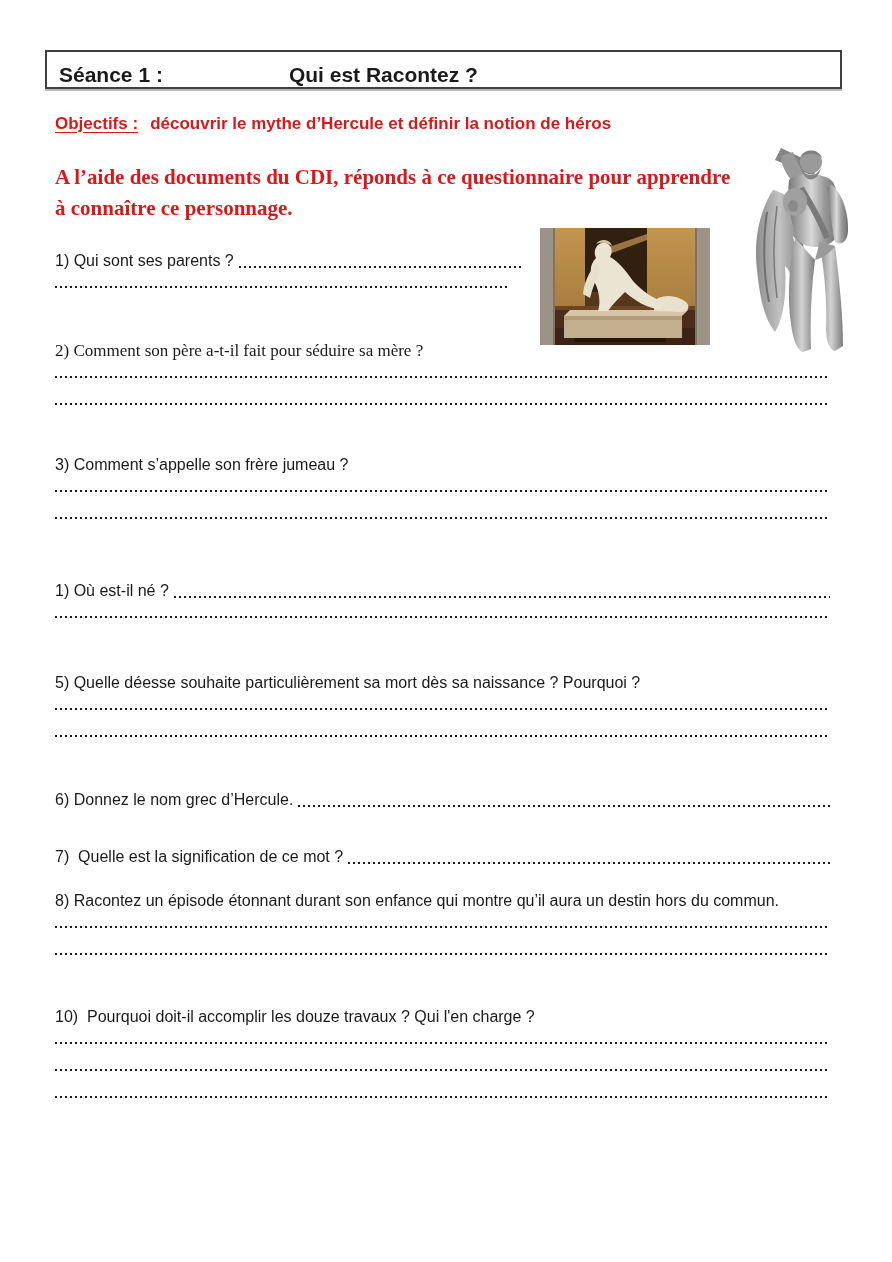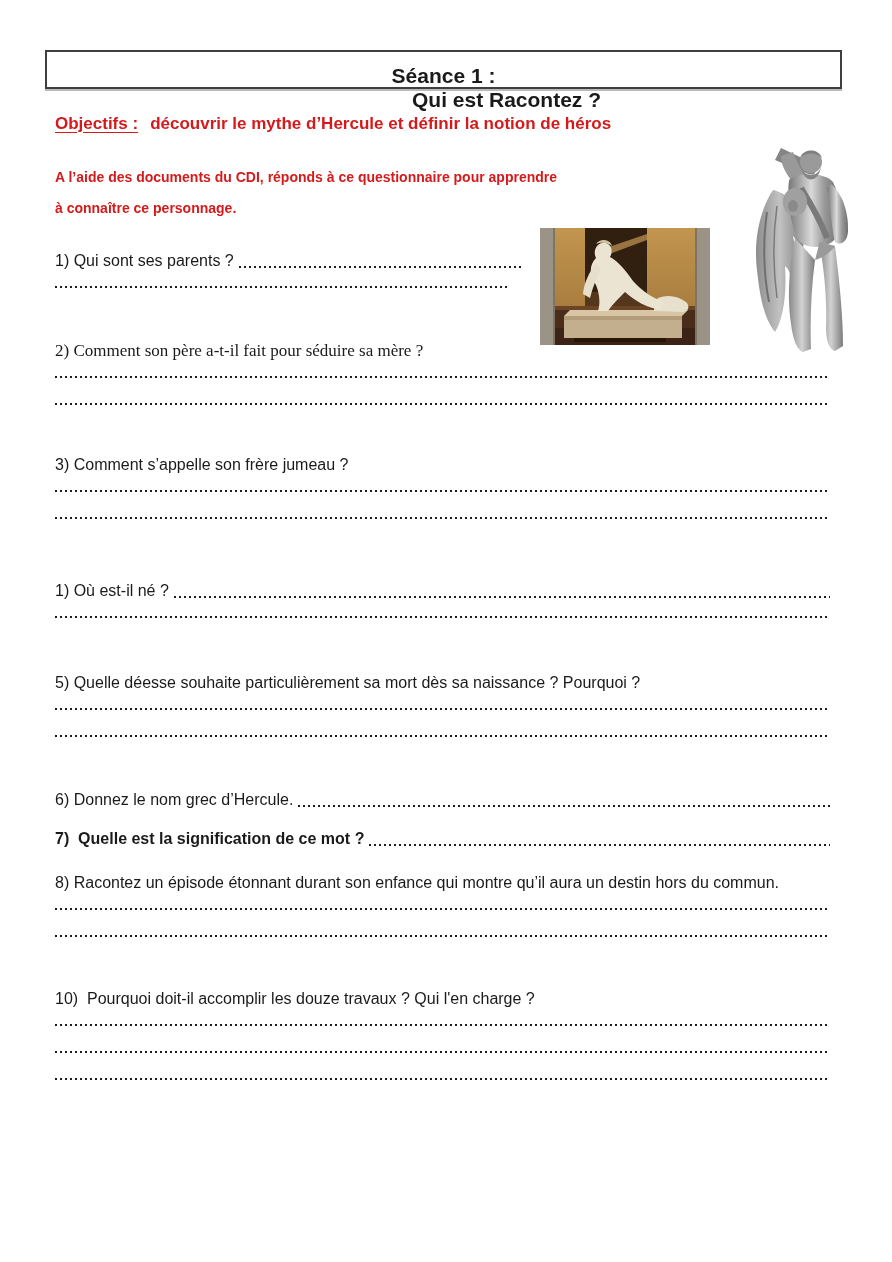--- a/index.html
+++ b/index.html
@@ -20,33 +20,32 @@
   }
 
   
   .title-box{
     margin-left:-10px;
     width:797px;
     box-sizing:border-box;
     border:2px solid #3f3f3f;
     box-shadow:0 2px 0 rgba(130,130,130,.55);
     height:39px;
-    display:flex;align-items:center;
-    padding:12px 12px;
+    display:flex;align-items:flex-end;
+    padding:0 12px;
     background:#fff;
-    flex-direction:column;
   }
   .title-left{font-size:21px;font-weight:bold;}
   .title-right{font-size:21px;font-weight:bold;margin-left:126px;}
 
   
   .objectives{margin-top:24px;font-size:17px;font-weight:bold;color:var(--red);line-height:22px;}
   .obj-label{text-decoration:underline;text-underline-offset:3px;}
   .obj-text{margin-left:12px;}
-  .instructions{margin-top:27px;font-size:14px;font-weight:bold;color:var(--red);line-height:31px;width:700px;}
+  .instructions{margin-top:27px;font-size:21px;font-weight:bold;color:var(--red);line-height:31px;width:700px;font-family:Liberation Serif, serif;}
 
   
   .questions{margin-top:27px;}
   .question{font-size:16px;line-height:20px;}
   .q-row{display:flex;align-items:baseline;}
   .q-text{white-space:pre-wrap;}
   .dots-fill{
     flex:1 1 auto;height:2px;align-self:flex-end;
     margin:0 0 3px 5px;
     background:repeating-linear-gradient(90deg,var(--dot) 0 2px,transparent 2px 5px);
@@ -57,21 +56,21 @@
   }
   .q-row + .answer-line{margin-top:15px;}
 
   .question:nth-of-type(1) .q-row{max-width:467px;}
   .question:nth-of-type(1) .answer-line{width:452px;}
   .question:nth-of-type(2){margin-top:53px;font-family:"Liberation Serif",serif;font-size:17px;}
   .question:nth-of-type(3){margin-top:50px;}
   .question:nth-of-type(4){margin-top:62px;}
   .question:nth-of-type(5){margin-top:55px;}
   .question:nth-of-type(6){margin-top:53px;}
-  .question:nth-of-type(7){margin-top:19px;font-weight:bold;}
+  .question:nth-of-type(7){margin-top:37px;}
   .question:nth-of-type(8){margin-top:24px;}
   .question:nth-of-type(9){margin-top:52px;}
   .question:nth-of-type(10){margin-top:26px;font-family:"Liberation Serif",serif;font-size:17px;}
 
   
   .img-photo{position:absolute;left:540px;top:228px;width:170px;height:117px;}
   .img-hercules{position:absolute;left:731px;top:142px;width:154px;height:214px;}
   .img-photo svg,.img-hercules svg{display:block;}
 </style>
 </head>

